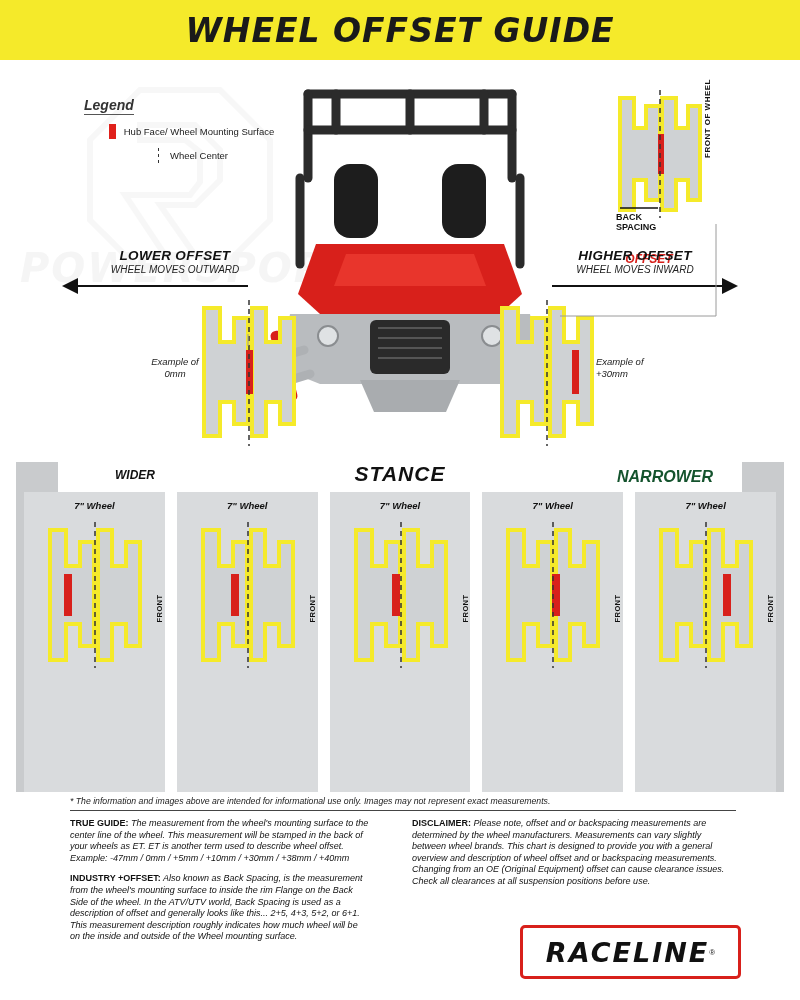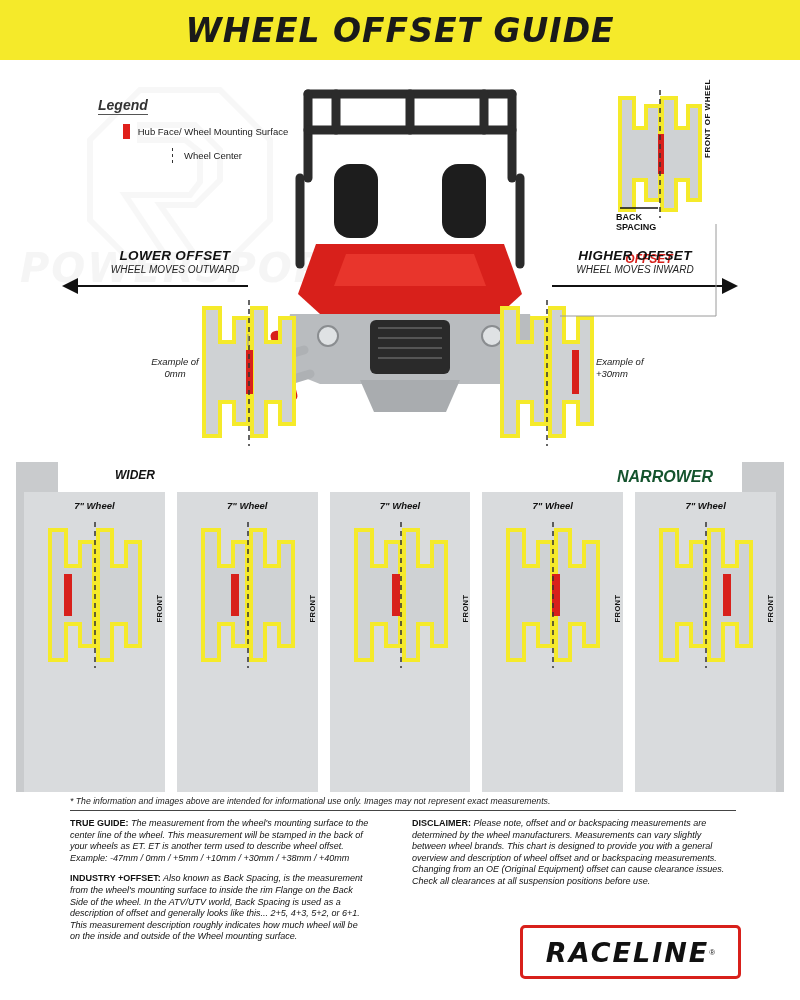--- a/index.html
+++ b/index.html
@@ -30,21 +30,21 @@
     position:absolute;left:20px;top:70px;width:420px;height:230px;
     opacity:.18;pointer-events:none;
   }
   .wm-text{
     position:absolute;left:0;top:175px;
     font-family:"DejaVu Sans", sans-serif;font-weight:bold;font-style:italic;
     font-size:40px;color:#c9c9c9;letter-spacing:2px;
   }
 
   
-  .legend{position:absolute;left:98px;top:96px;width:215px;}
+  .legend{position:absolute;left:84px;top:96px;width:215px;}
   .legend-title{
     font-style:italic;font-size:14px;font-weight:bold;color:#333;
     border-bottom:1px solid #555;display:inline-block;padding-bottom:1px;
   }
   .legend-row{display:flex;align-items:center;margin-top:9px;justify-content:center;}
   .legend-swatch-red{width:7px;height:15px;background:#e0201b;margin-right:8px;}
   .legend-swatch-dash{
     width:7px;height:15px;margin-right:8px;position:relative;
   }
   .legend-swatch-dash:before{
@@ -284,20 +284,21 @@
     <span>0mm</span>
   </div>
   <div class="ex-label" style="left:596px;top:356px;width:110px;text-align:left;">
     <span>Example of</span><br>
     <span>+30mm</span>
   </div>
 
   <div class="grey-strip left"></div>
   <div class="grey-strip right"></div>
   <div class="wider">WIDER</div>
+  <div class="stance-title">STANCE</div>
   <div class="narrower">NARROWER</div>
 
   <div class="stance-row">
 
     <div class="stance-col">
       <div class="col-bg"></div>
       <div class="wheel-size">7" Wheel</div>
       <svg style="position:absolute;left:20px;top:28px;" width="118" height="150" viewBox="0 0 118 150">
         <g stroke="#f5ea2a" stroke-width="4" fill="#cfd2d4">
           <path d="M12 10 L12 140 L28 140 L28 104 L42 104 L42 126 L56 126 L56 22 L42 22 L42 46 L28 46 L28 10 Z"></path>

